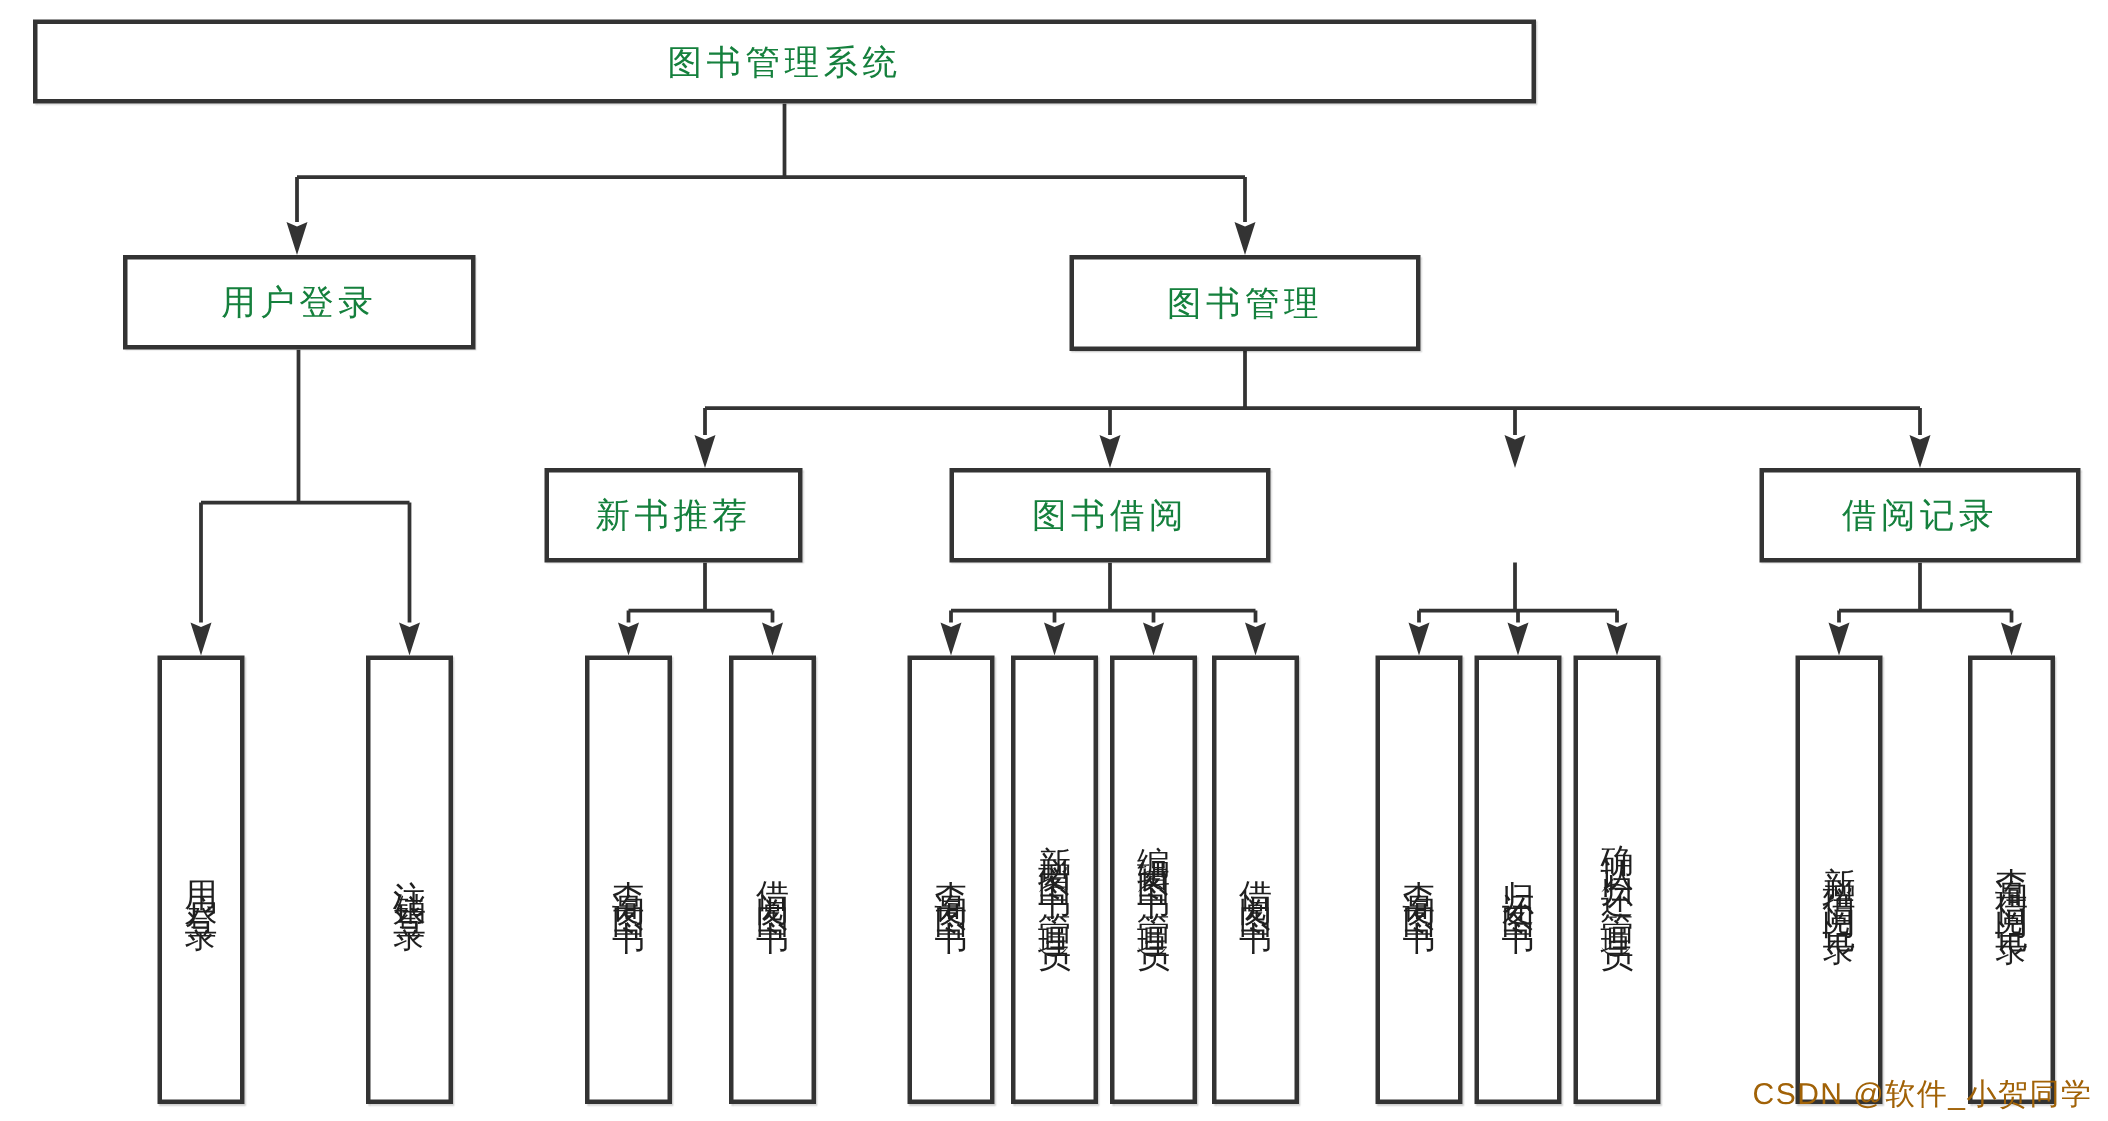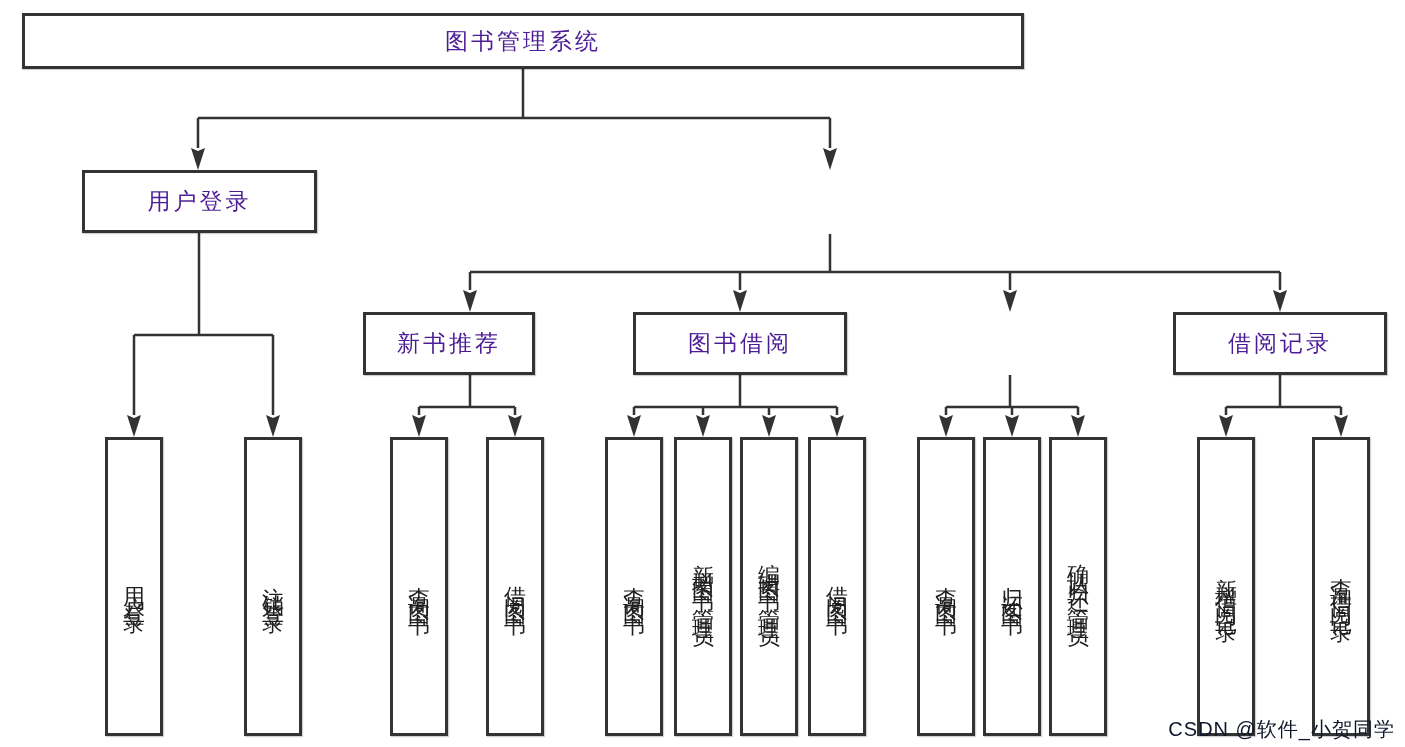--- a/index.html
+++ b/index.html
@@ -33,21 +33,21 @@
   .hbox {
     position: absolute;
     box-sizing: border-box;
     border: 3px solid #333333;
     background: #ffffff;
     display: flex;
     align-items: center;
     justify-content: center;
     font-size: 23px;
     letter-spacing: 3px;
-    color: #4c1d95;
+    color: #15803d;
     box-shadow: 1px 1px 1px rgba(0,0,0,0.18);
     white-space: nowrap;
   }
   .leaf {
     position: absolute;
     box-sizing: border-box;
     top: 437px;
     width: 58px;
     height: 299px;
     border: 3px solid #333333;
@@ -85,21 +85,21 @@
   #leaf-d1 { left: 917px; }
   #leaf-d2 { left: 983px; }
   #leaf-d3 { left: 1049px; }
   #leaf-e1 { left: 1197px; }
   #leaf-e2 { left: 1312px; }
   #watermark {
     position: absolute;
     right: 10px;
     bottom: 4px;
     font-size: 20px;
-    color: #0f172a;
+    color: #a16207;
     letter-spacing: 1px;
     white-space: nowrap;
   }
 </style>
 </head>
 <body>
 
 <div id="stage">
 
   <svg id="connectors" viewBox="0 0 1405 747" xmlns="http://www.w3.org/2000/svg">
@@ -152,20 +152,23 @@
     </g>
   </svg>
 
   <div id="box-root" class="hbox">
     <span>图书管理系统</span>
   </div>
 
   <div id="box-user-login" class="hbox">
     <span>用户登录</span>
   </div>
+  <div id="box-book-mgmt" class="hbox">
+    <span>图书管理</span>
+  </div>
 
   <div id="box-new-rec" class="hbox">
     <span>新书推荐</span>
   </div>
   <div id="box-book-borrow" class="hbox">
     <span>图书借阅</span>
   </div>
   <div id="box-borrow-rec" class="hbox">
     <span>借阅记录</span>
   </div>

